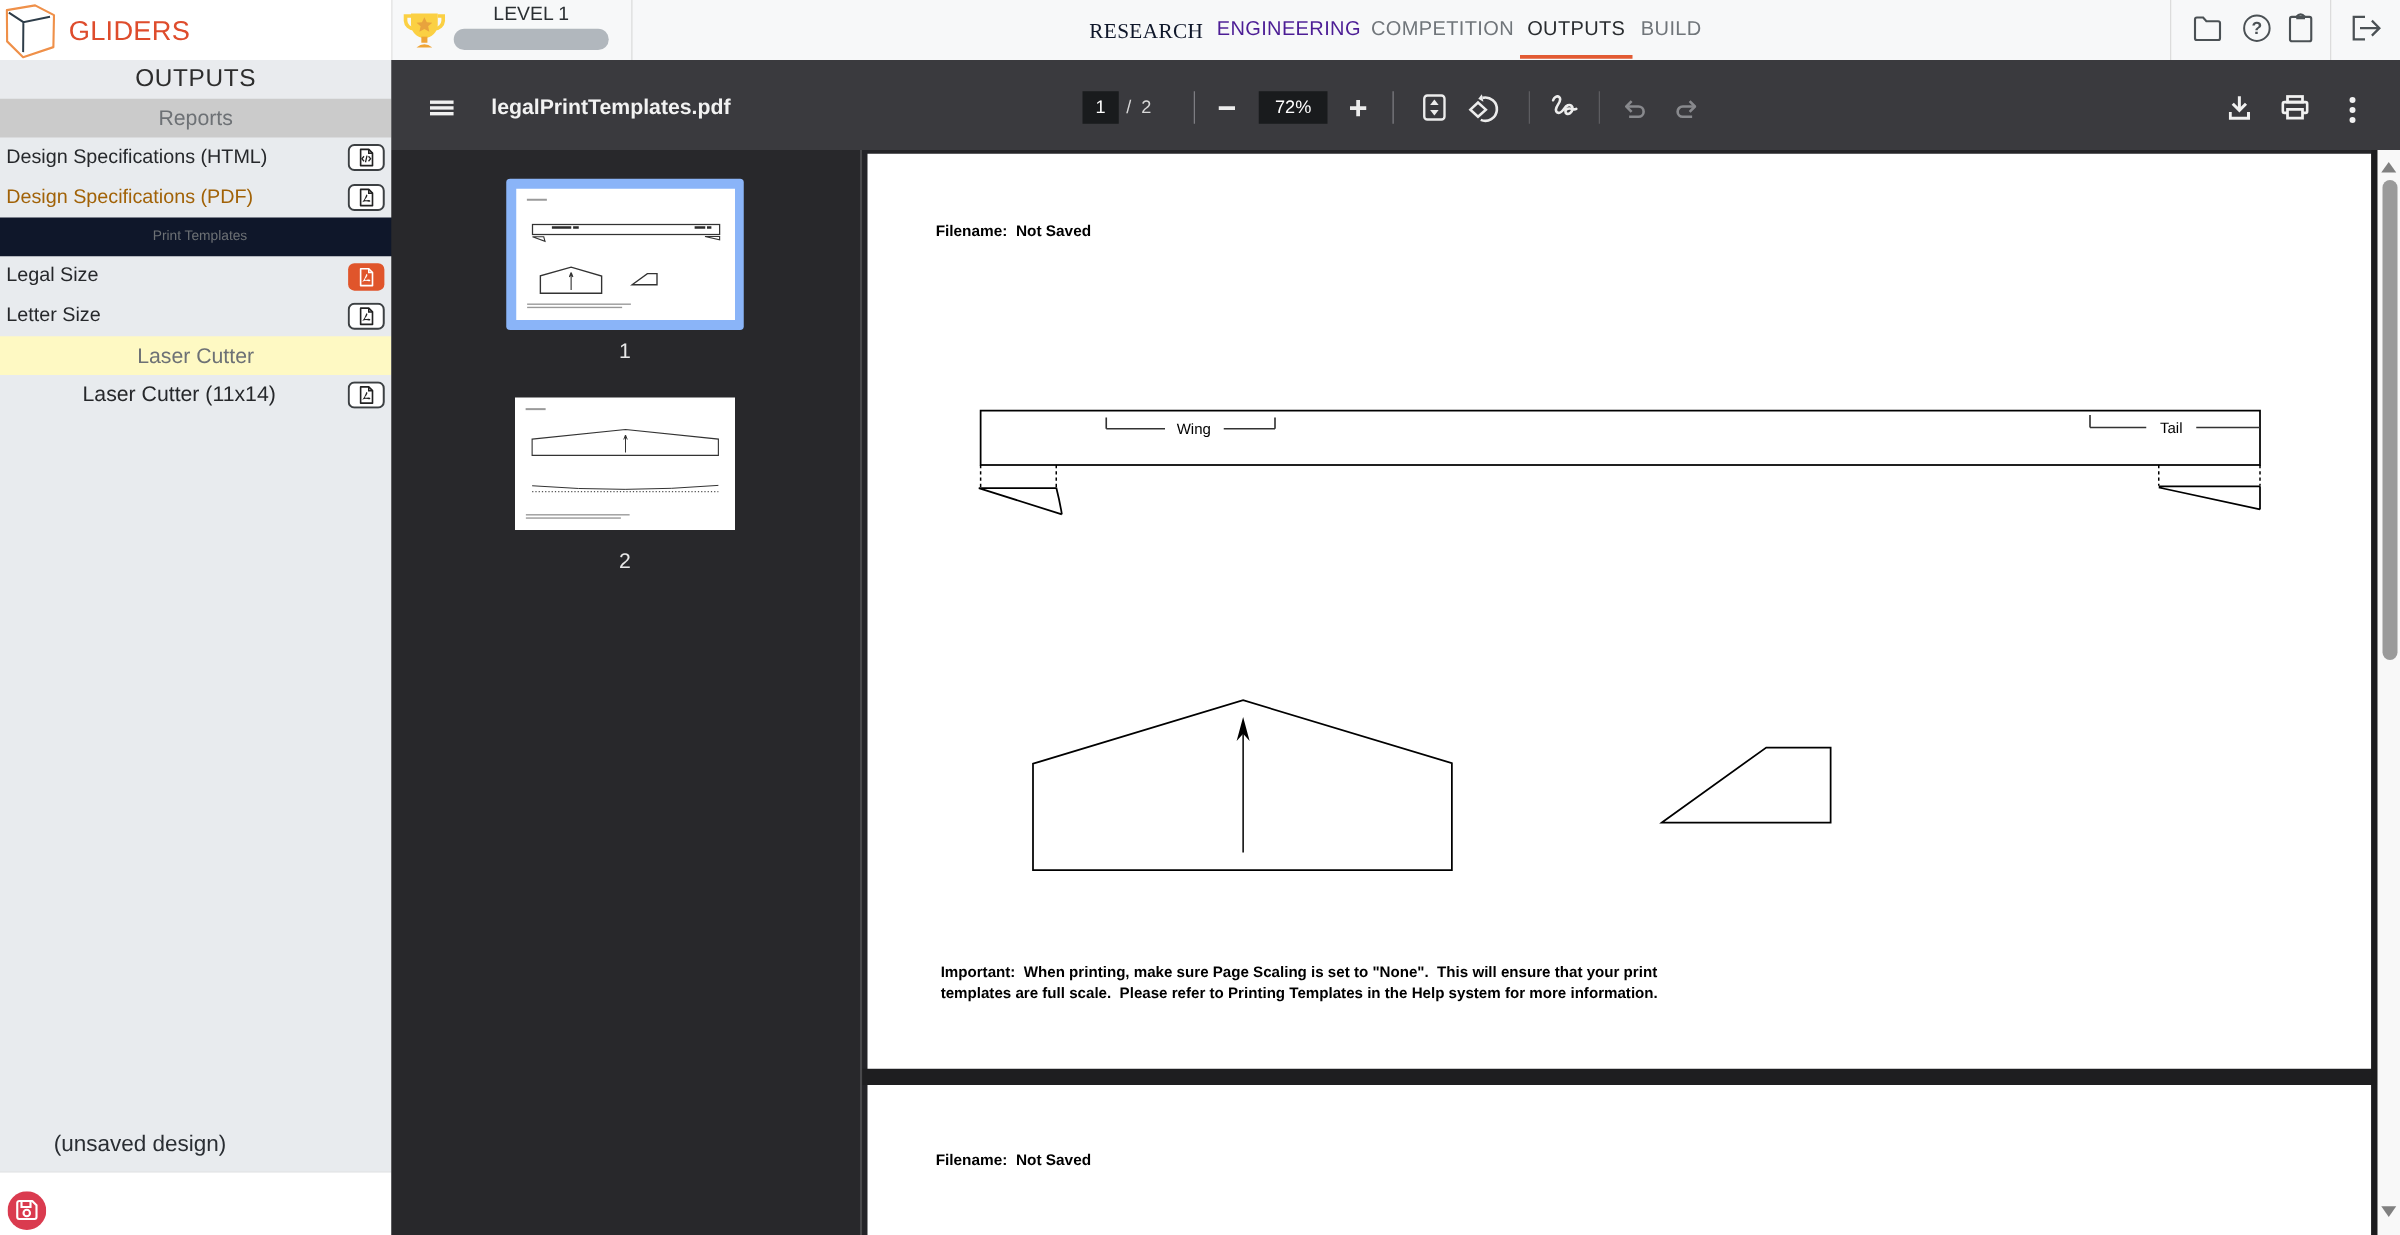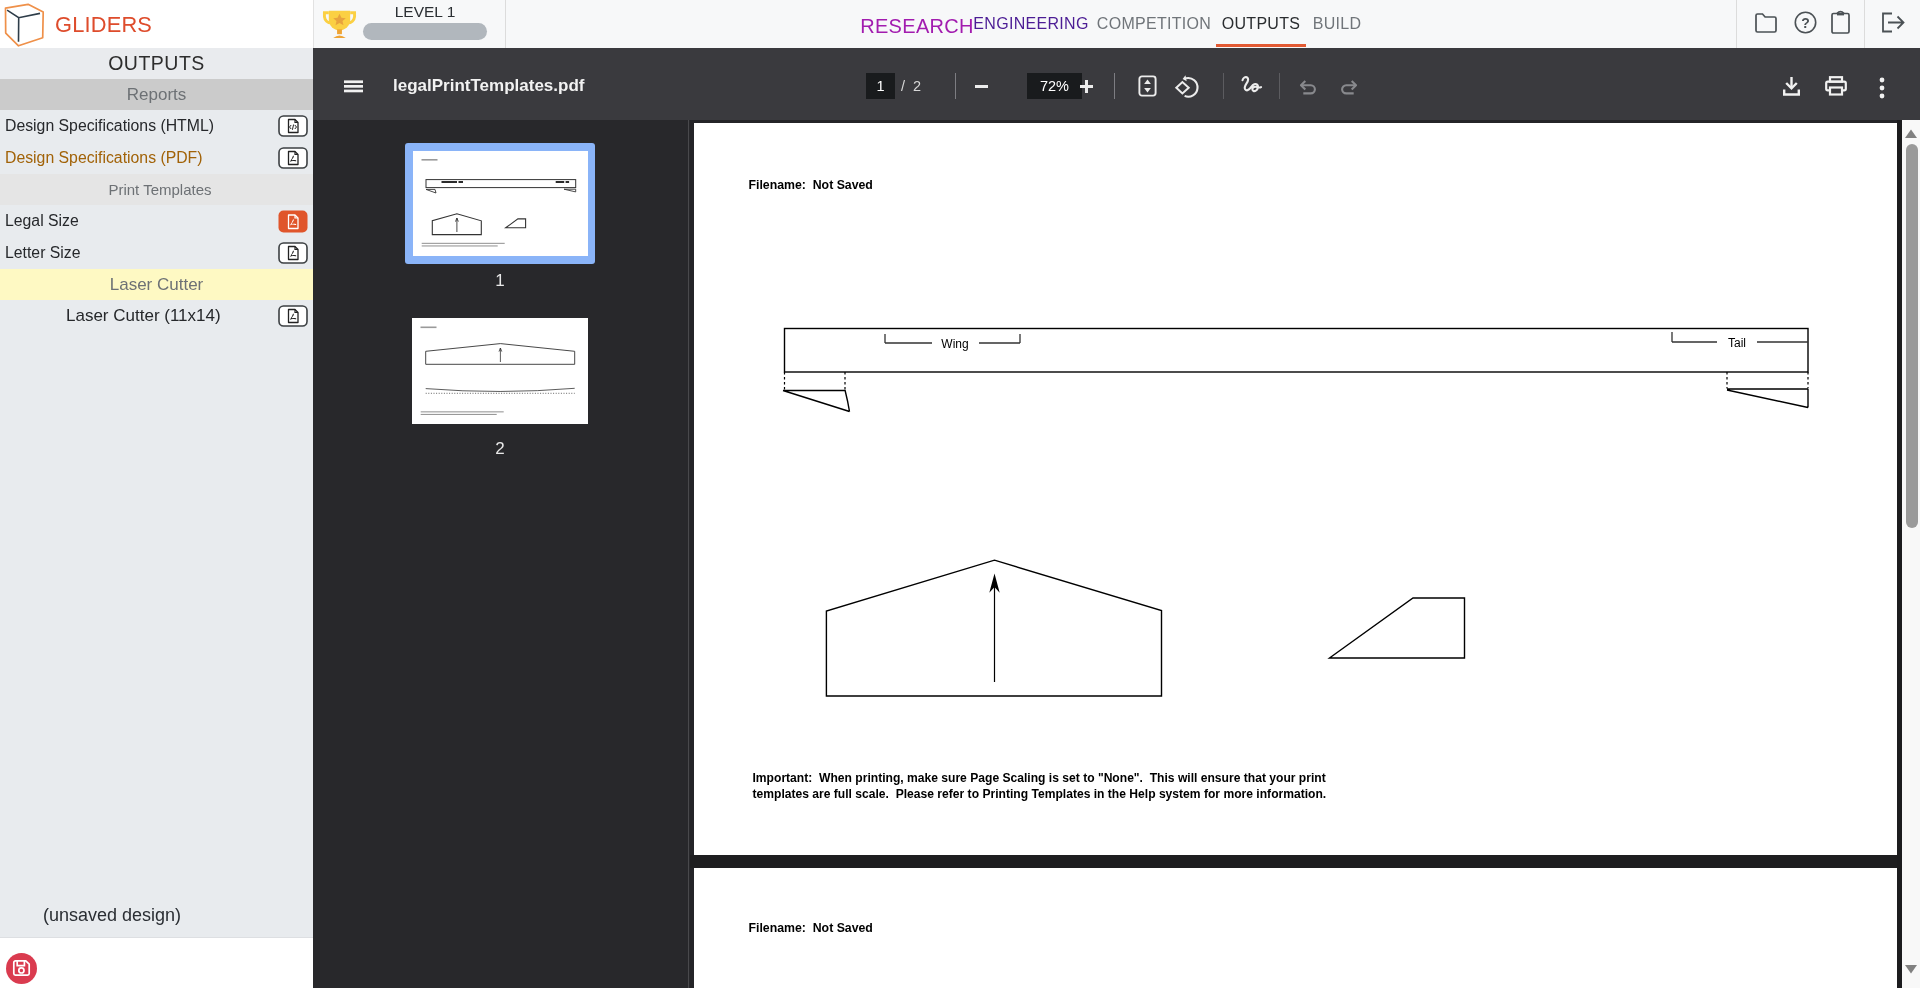--- a/index.html
+++ b/index.html
@@ -26,21 +26,21 @@
 <svg class="abs" style="left:322px;top:6px;" width="35" height="35" viewBox="0 0 36 36">
   <path d="M7 5 h22 v9 a11 11 0 0 1 -22 0 Z" fill="#fbd043"></path>
   <path d="M7 7 H2.5 v4 a7 7 0 0 0 7 6.5 M29 7 h4.5 v4 a7 7 0 0 1 -7 6.5" fill="none" stroke="#fbd043" stroke-width="3"></path>
   <path d="M18 8 l2 4.1 4.5 .4 -3.4 3 1 4.4 -4.1-2.3 -4.1 2.3 1-4.4 -3.4-3 4.5-.4 Z" fill="#e8a33d"></path>
   <rect x="15.5" y="24" width="5" height="5" fill="#efa435"></rect>
   <path d="M11.5 33 q6.5 -5.5 13 0 Z" fill="#efa435"></path>
 </svg>
 <div class="abs" style="left:425px;top:3px;transform:translateX(-50%);font-size:15.5px;color:#2b2f33;">LEVEL 1</div>
 <div class="abs" style="left:363px;top:23px;width:124px;height:17px;border-radius:8.5px;background:#b1b7bd;"></div>
 
-<div class="abs" style="left:917px;top:15px;transform:translateX(-50%);font-size:20px;color:#a21caf;letter-spacing:0.3px;">RESEARCH</div>
+<div class="abs" style="left:917px;top:15px;transform:translateX(-50%);font-size:17px;color:#0f172a;letter-spacing:0.3px;font-family:Liberation Serif, serif;">RESEARCH</div>
 <div class="abs" style="left:1031px;top:15px;transform:translateX(-50%);font-size:16px;color:#4c1d95;letter-spacing:0.3px;">ENGINEERING</div>
 <div class="abs" style="left:1154px;top:15px;transform:translateX(-50%);font-size:16px;color:#70757a;letter-spacing:0.3px;">COMPETITION</div>
 <div class="abs" style="left:1261px;top:15px;transform:translateX(-50%);font-size:16px;color:#2a2d30;letter-spacing:0.3px;">OUTPUTS</div>
 <div class="abs" style="left:1216px;top:44px;width:90px;height:3px;background:#e25a33;"></div>
 <div class="abs" style="left:1337px;top:15px;transform:translateX(-50%);font-size:16px;color:#70757a;letter-spacing:0.3px;">BUILD</div>
 
 <svg class="abs" style="left:1754px;top:12px;" width="24" height="22" viewBox="0 0 24 22">
   <path d="M2 3.5 a1.5 1.5 0 0 1 1.5 -1.5 h5 l2.6 3 h9.4 a1.5 1.5 0 0 1 1.5 1.5 v12 a1.5 1.5 0 0 1 -1.5 1.5 h-17 a1.5 1.5 0 0 1 -1.5 -1.5 Z" fill="none" stroke="#4b5155" stroke-width="1.7"></path>
 </svg>
 <svg class="abs" style="left:1794px;top:11px;" width="23" height="23" viewBox="0 0 23 23">
@@ -55,21 +55,21 @@
 <svg class="abs" style="left:1881px;top:12px;" width="24" height="21" viewBox="0 0 24 21">
   <path d="M11 1.5 h-9 v18 h9" fill="none" stroke="#4b5155" stroke-width="1.8"></path>
   <path d="M7 10.5 h15 M16.5 4.5 l6 6 -6 6" fill="none" stroke="#4b5155" stroke-width="1.8" stroke-linejoin="miter"></path>
 </svg>
 
 <div class="abs" style="left:0;top:48px;width:313px;height:940px;background:#e8ebee;"></div>
 <div class="abs" style="left:0;top:48px;width:313px;height:31px;background:#e9ebee;font-size:19.5px;color:#2d2d2d;text-align:center;line-height:31px;letter-spacing:0.5px;">OUTPUTS</div>
 <div class="abs" style="left:0;top:79px;width:313px;height:31px;background:#cbcbcb;font-size:17px;color:#6d7175;text-align:center;line-height:31px;">Reports</div>
 <div class="abs" style="left:5px;top:110px;width:300px;height:32px;font-size:15.8px;color:#26282b;line-height:32px;">Design Specifications (HTML)</div>
 <div class="abs" style="left:5px;top:142px;width:300px;height:32px;font-size:15.8px;color:#a16207;line-height:32px;">Design Specifications (PDF)</div>
-<div class="abs" style="left:0;top:174px;width:320px;height:31px;background:#e5e5e5;font-size:15px;color:#6d7175;text-align:center;line-height:31px;">Print Templates</div>
+<div class="abs" style="left:0;top:174px;width:320px;height:31px;background:#0f172a;font-size:11px;color:#6d7175;text-align:center;line-height:31px;">Print Templates</div>
 <div class="abs" style="left:5px;top:205px;width:300px;height:32px;font-size:15.8px;color:#26282b;line-height:32px;">Legal Size</div>
 <div class="abs" style="left:5px;top:237px;width:300px;height:32px;font-size:15.8px;color:#26282b;line-height:32px;">Letter Size</div>
 <div class="abs" style="left:0;top:269px;width:313px;height:31px;background:#fef9c3;font-size:17px;color:#6d7175;text-align:center;line-height:31px;">Laser Cutter</div>
 <div class="abs" style="left:18px;top:300px;width:300px;height:32px;font-size:17px;color:#26282b;line-height:32px;margin-left:48px;">Laser Cutter (11x14)</div>
 
 <svg class="abs" style="left:278px;top:115px;" width="30" height="22" viewBox="0 0 30 22">
   <rect x="1" y="1" width="28" height="20" rx="4.5" fill="#fff" stroke="#3c4043" stroke-width="1.6"></rect>
   <path d="M10.5 4.5 h6.5 l3 3 v10 h-9.5 Z" fill="none" stroke="#222" stroke-width="1.3" stroke-linejoin="round"></path>
   <path d="M17 4.5 v3 h3" fill="none" stroke="#222" stroke-width="1.2"></path>
   <path d="M13.2 10 l-1.7 2 1.7 2 M16.8 10 l1.7 2 -1.7 2 M15.6 9.5 l-1.2 5.3" fill="none" stroke="#222" stroke-width="1"></path>
@@ -112,21 +112,21 @@
 <svg class="abs" style="left:344px;top:80px;" width="19" height="13" viewBox="0 0 19 13">
   <rect x="0" y="0.4" width="19" height="2.7" fill="#f1f1f1"></rect>
   <rect x="0" y="5" width="19" height="2.7" fill="#f1f1f1"></rect>
   <rect x="0" y="9.6" width="19" height="2.7" fill="#f1f1f1"></rect>
 </svg>
 <div class="abs" style="left:393px;top:76px;font-size:17px;font-weight:bold;color:#f2f2f2;">legalPrintTemplates.pdf</div>
 <div class="abs" style="left:866px;top:73px;width:29px;height:26px;background:#191b1d;color:#fff;font-size:14.5px;text-align:center;line-height:26px;">1</div>
 <div class="abs" style="left:901px;top:73px;height:26px;line-height:26px;color:#d8d8d8;font-size:14.5px;">/&nbsp;&nbsp;2</div>
 <div class="abs" style="left:955px;top:73px;width:1px;height:26px;background:#7d7d82;"></div>
 <div class="abs" style="left:975px;top:84.5px;width:13px;height:3px;background:#ececec;"></div>
-<div class="abs" style="left:1007px;top:73px;width:55px;height:26px;background:#191b1d;color:#fff;font-size:14.5px;text-align:center;line-height:26px;margin-left:20px;">72%</div>
+<div class="abs" style="left:1007px;top:73px;width:55px;height:26px;background:#191b1d;color:#fff;font-size:14.5px;text-align:center;line-height:26px;">72%</div>
 <div class="abs" style="left:1080px;top:84.5px;width:13px;height:3px;background:#ececec;"></div>
 <div class="abs" style="left:1085px;top:79.5px;width:3px;height:13px;background:#ececec;"></div>
 <div class="abs" style="left:1114px;top:73px;width:1px;height:26px;background:#7d7d82;"></div>
 
 <svg class="abs" style="left:1138px;top:75px;" width="19" height="22" viewBox="0 0 19 22">
   <rect x="1.4" y="1.4" width="16.2" height="19.2" rx="2.5" fill="none" stroke="#ececec" stroke-width="1.9"></rect>
   <path d="M9.5 4.6 l3.4 4.4 h-6.8 Z" fill="#ececec"></path>
   <path d="M9.5 17.4 l3.4 -4.4 h-6.8 Z" fill="#ececec"></path>
 </svg>
 

